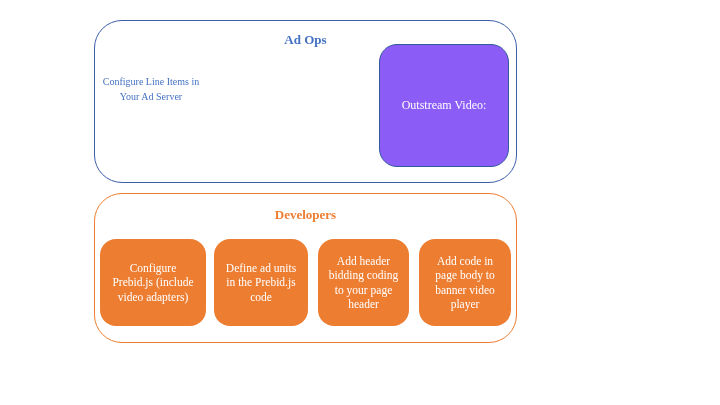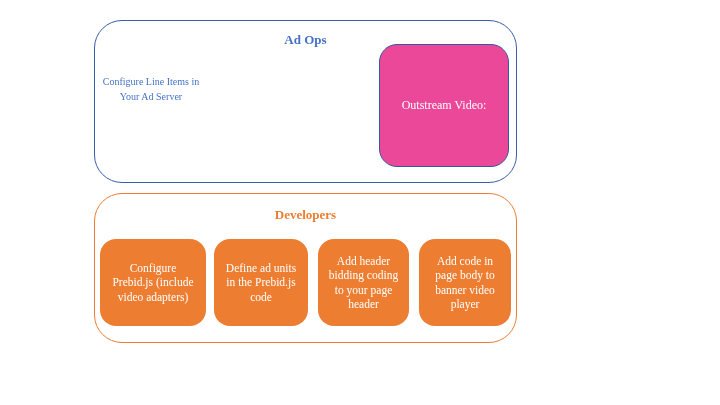--- a/index.html
+++ b/index.html
@@ -39,21 +39,21 @@
     width: 104px;
     color: #4472C4;
     font-size: 10px;
     line-height: 15px;
     text-align: center;
   }
 
   
   .blue-box {
     position: absolute;
-    background: #ec4899;
+    background: #8b5cf6;
     border: 1px solid #35599e;
     border-radius: 18px;
     color: #ffffff;
     font-size: 12px;
     line-height: 15px;
     text-align: center;
     display: flex;
     flex-direction: column;
     justify-content: center;
     padding: 6px 8px;

